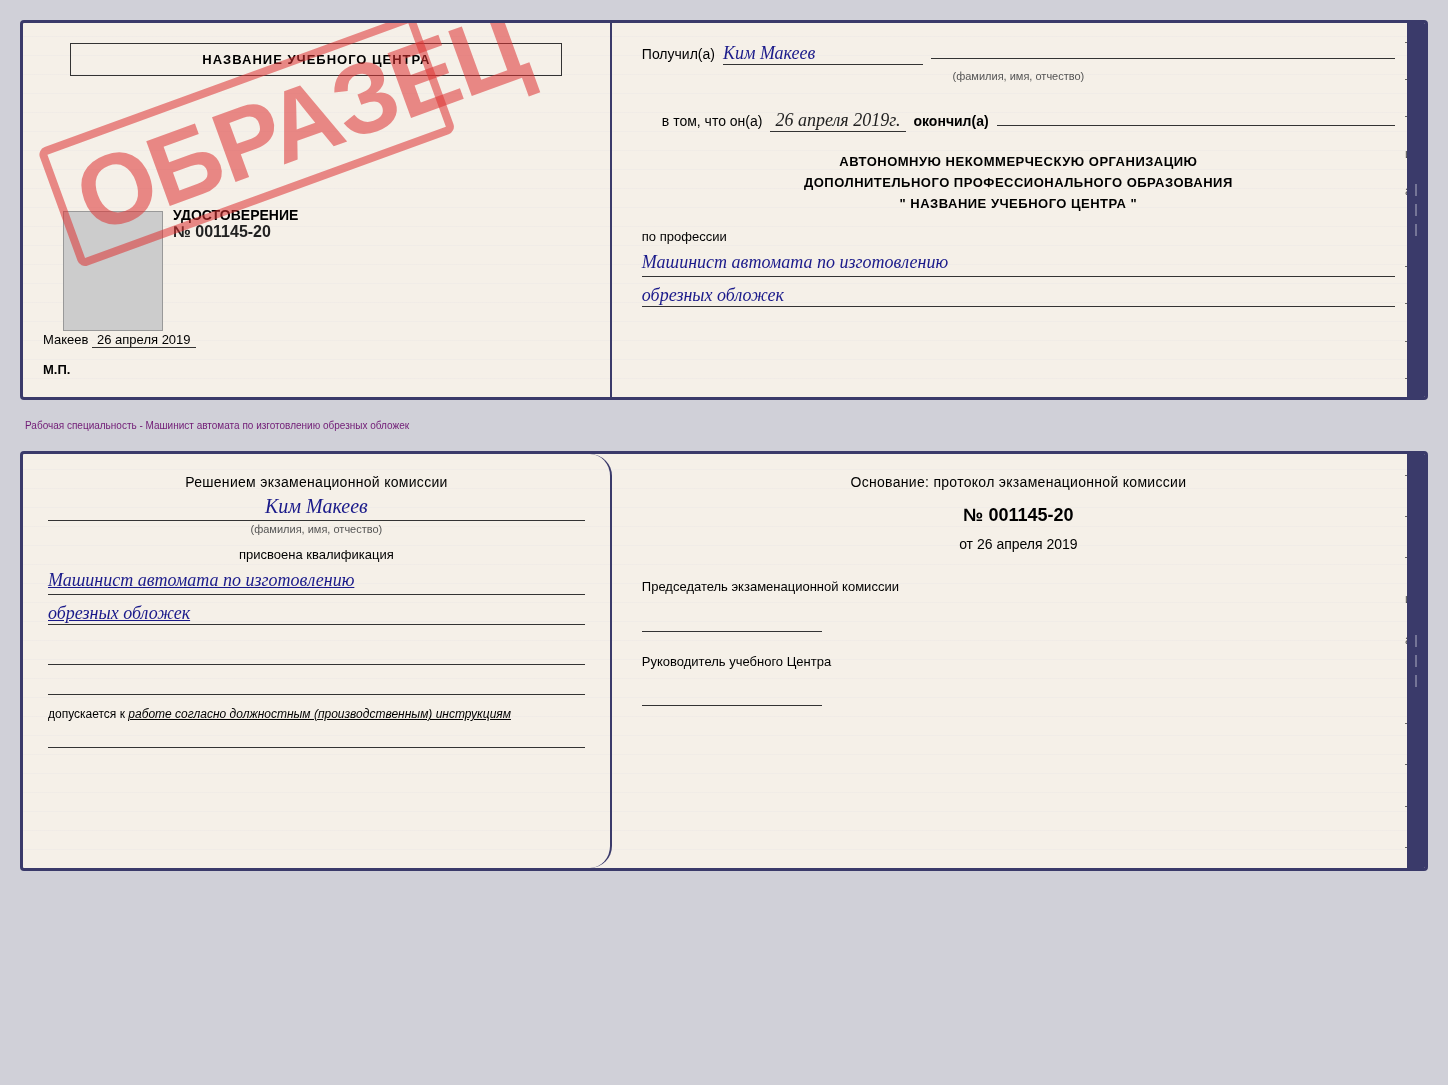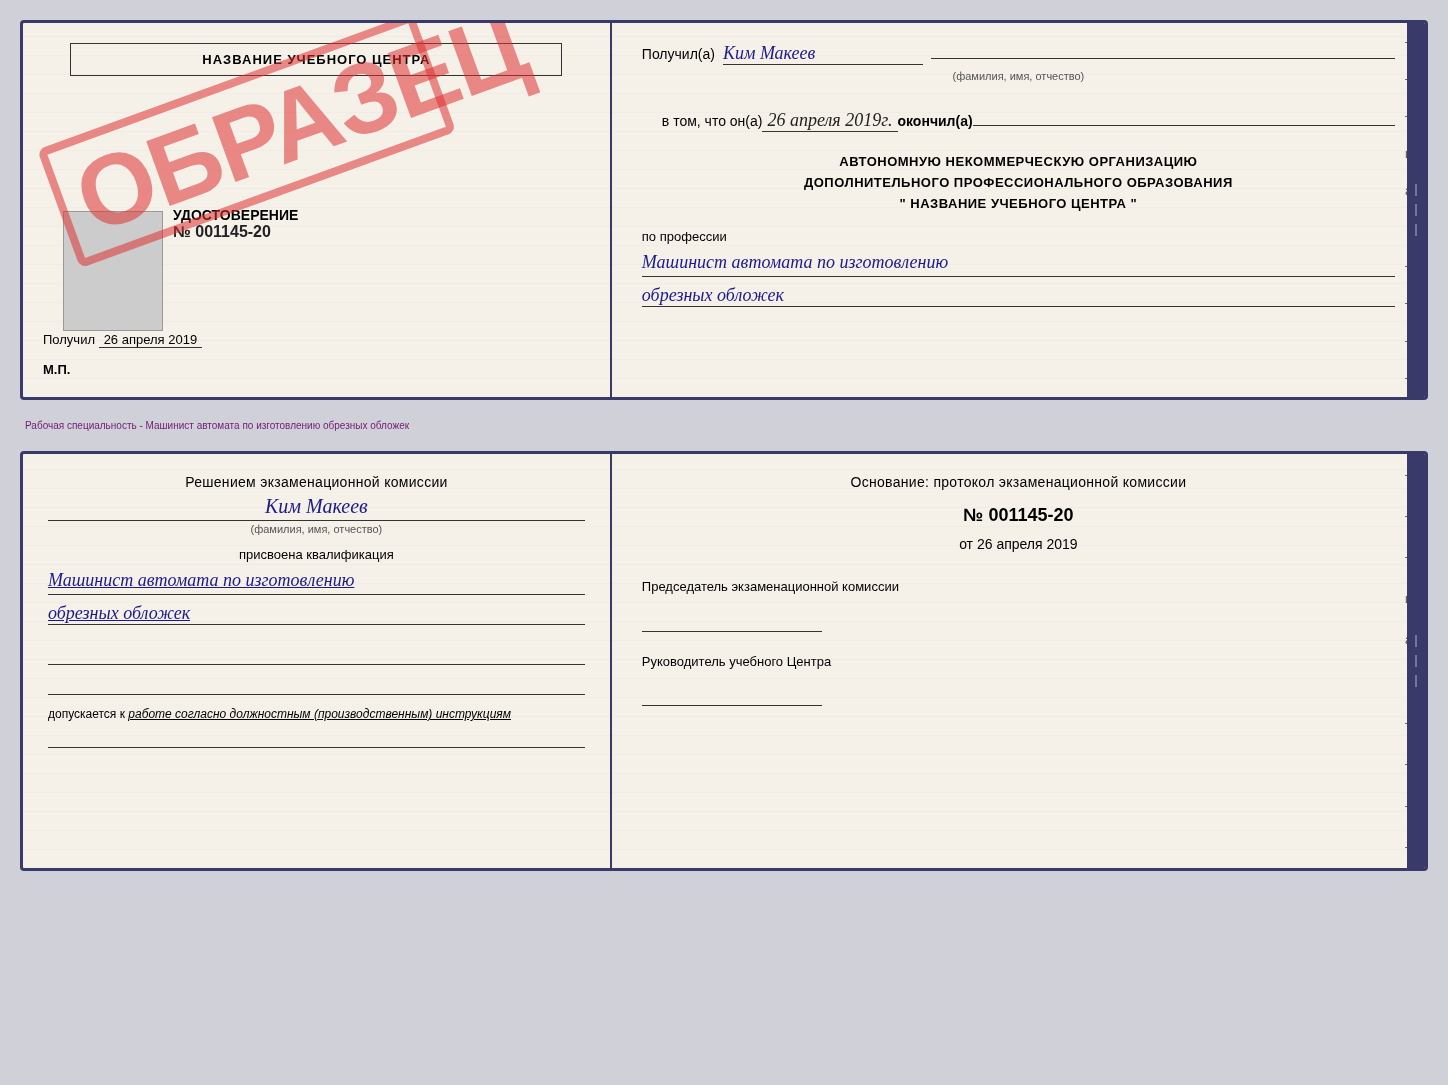--- a/index.html
+++ b/index.html
@@ -153,20 +153,21 @@
       font-size: 11px;
       text-align: center;
       color: #555;
       margin-top: 2px;
       margin-bottom: 15px;
     }
 
     .v-tom-row {
       display: flex;
       align-items: baseline;
+      gap: 8px;
       margin-bottom: 20px;
       font-size: 14px;
       padding-left: 20px;
     }
 
     .v-tom-date {
       font-family: 'Times New Roman', serif;
       font-style: italic;
       font-size: 18px;
       color: #222;
@@ -240,20 +241,21 @@
       min-height: 420px;
       position: relative;
       overflow: hidden;
     }
 
     .cert-bottom-left {
       width: 42%;
       border-right: 2px solid #3a3a6a;
       padding: 20px 25px;
       position: relative;
+      border-radius: 22px;
     }
 
     .cert-bottom-right {
       width: 58%;
       padding: 20px 30px;
       position: relative;
     }
 
     .resheniem-text {
       font-size: 14px;
@@ -439,21 +441,21 @@
           <div style="font-size:14px; font-weight:bold;">УДОСТОВЕРЕНИЕ</div>
           <div class="udostoverenie-number">№ 001145-20</div>
         </div>
       </div>
 
       <div class="obrazets-stamp">
         <div class="obrazets-text">ОБРАЗЕЦ</div>
       </div>
 
       <div class="vydano-line">
-        <span>Получил</span>
+        <span>Макеев</span>
         <span style="border-bottom:1px solid #333; padding:0 5px;">26 апреля 2019</span>
       </div>
 
       <div class="mp-line">
         <span>М.П.</span>
       </div>
     </div>
 
     <div class="cert-right">
 

